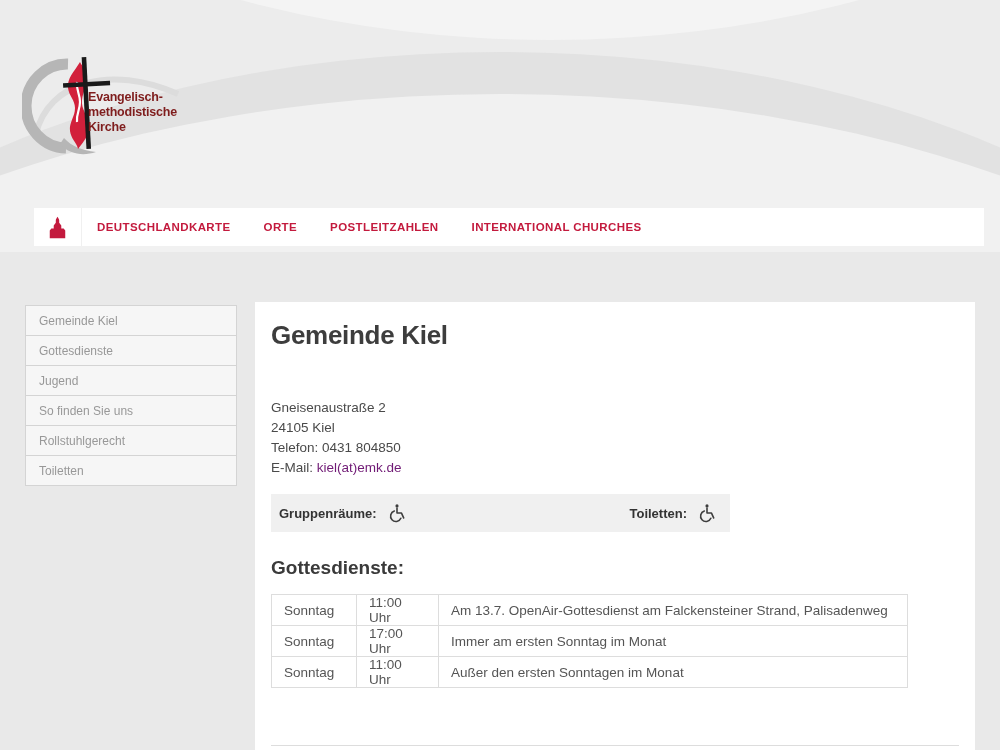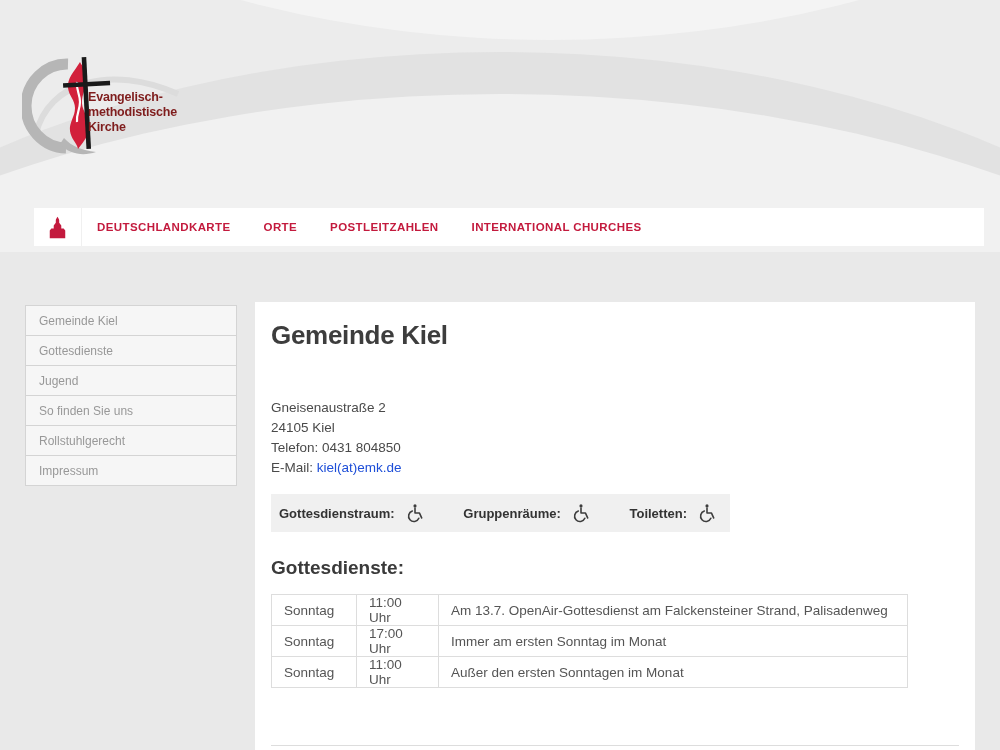--- a/index.html
+++ b/index.html
@@ -32,21 +32,21 @@
   
   .sidebar { position:absolute; left:25px; top:305px; width:212px; border-top:1px solid #d4d4d4; }
   .side-item { height:30px; background:#f6f6f6; border:1px solid #d4d4d4; border-top:none; display:flex; align-items:center; padding-left:13px; font-size:12px; color:#989898; cursor:pointer; }
 
   
   .content { position:absolute; left:255px; top:302px; width:720px; height:448px; background:#ffffff; padding:18px 16px 0 16px; }
   .page-title { font-size:26px; font-weight:bold; color:#3d3d3d; letter-spacing:-0.3px; }
 
   .contact { margin-top:47px; font-size:13.5px; line-height:20px; color:#4a4a4a; }
   .contact .name { font-weight:bold; color:#3f3f3f; }
-  .email-link { color:#1d4ed8; text-decoration:none; cursor:pointer; }
+  .email-link { color:#701a75; text-decoration:none; cursor:pointer; }
 
   .access-bar { margin-top:16px; width:459px; height:38px; background:#f0f0f0; display:flex; align-items:center; justify-content:space-between; padding:0 14px 0 8px; }
   .access-group { display:flex; align-items:center; }
   .access-label { font-size:13px; font-weight:bold; color:#333; margin-right:9px; }
   .access-group svg { display:block; }
 
   .services-heading { margin-top:25px; font-size:19px; font-weight:bold; color:#3a3a3a; }
   .services-table { margin-top:15px; width:637px; border-collapse:collapse; font-size:13.5px; color:#555; }
   .services-table td { border:1px solid #ddd; height:29px; padding:0 12px; }
   .services-table td.col-day  { width:85px; }
@@ -95,42 +95,34 @@
     <div class="nav-item">INTERNATIONAL CHURCHES</div>
   </div>
 </div>
 
 <div class="sidebar">
   <div class="side-item">Gemeinde Kiel</div>
   <div class="side-item">Gottesdienste</div>
   <div class="side-item">Jugend</div>
   <div class="side-item">So finden Sie uns</div>
   <div class="side-item">Rollstuhlgerecht</div>
-  <div class="side-item">Impressum</div>
+  <div class="side-item">Toiletten</div>
 </div>
 
 <div class="content">
   <h1 class="page-title">Gemeinde Kiel</h1>
 
   <div class="contact">
     <div>Gneisenaustraße 2</div>
     <div>24105 Kiel</div>
     <div>Telefon: 0431 804850</div>
     <div><span>E-Mail: </span><a class="email-link">kiel(at)emk.de</a></div>
   </div>
 
   <div class="access-bar">
-    <div class="access-group">
-      <span class="access-label">Gottesdienstraum:</span>
-      <svg width="20" height="21" viewBox="0 0 24 25" fill="none" stroke="#3d3d3d" stroke-width="1.9" stroke-linecap="round" stroke-linejoin="round">
-        <circle cx="13.2" cy="3.4" r="1.9" fill="#3d3d3d" stroke="none"></circle>
-        <path d="M13.2 6 v6 h5.4 l2.6 5.8"></path>
-        <path d="M10 9.6 a6.4 6.4 0 1 0 7.8 8.6"></path>
-      </svg>
-    </div>
     <div class="access-group">
       <span class="access-label">Gruppenräume:</span>
       <svg width="20" height="21" viewBox="0 0 24 25" fill="none" stroke="#3d3d3d" stroke-width="1.9" stroke-linecap="round" stroke-linejoin="round">
         <circle cx="13.2" cy="3.4" r="1.9" fill="#3d3d3d" stroke="none"></circle>
         <path d="M13.2 6 v6 h5.4 l2.6 5.8"></path>
         <path d="M10 9.6 a6.4 6.4 0 1 0 7.8 8.6"></path>
       </svg>
     </div>
     <div class="access-group">
       <span class="access-label">Toiletten:</span>

